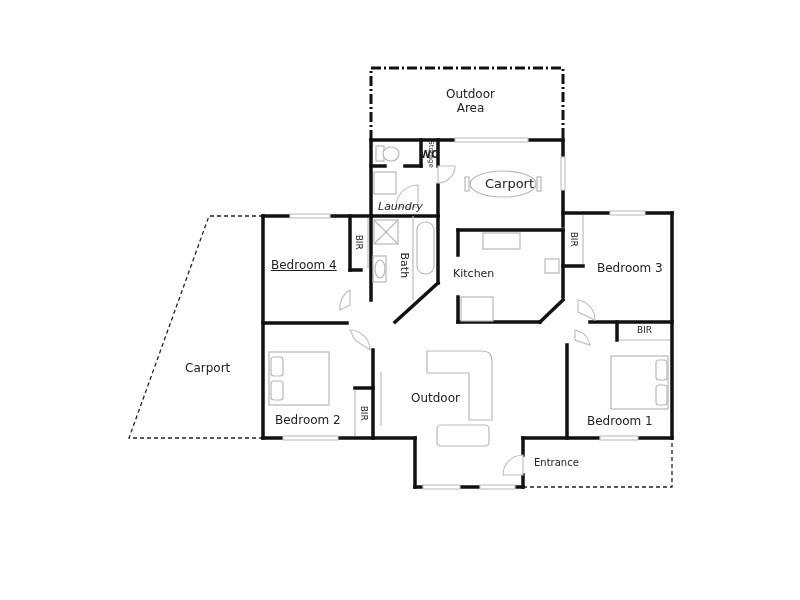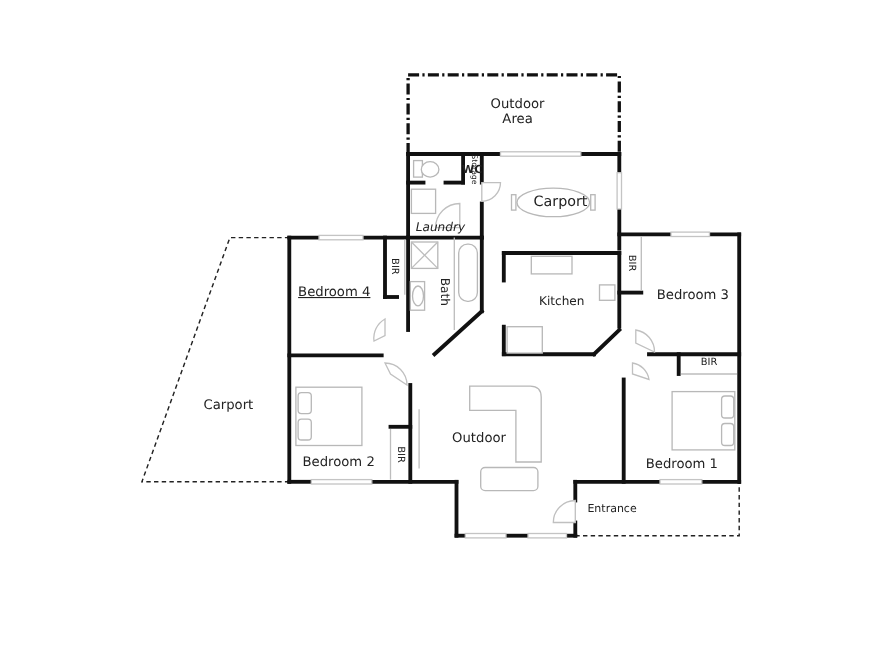--- a/index.html
+++ b/index.html
@@ -163,21 +163,21 @@
 
 <div class="lbl" style="left:446px;top:88px;white-space:pre;text-align:center;">Outdoor
 Area</div>
 <div class="lbl sm" style="left:420px;top:149px;font-weight:bold;">WC</div>
 <div class="lbl xs rot" style="left:417px;top:150px;">Storage</div>
 <div class="lbl" style="left:485px;top:177px;font-size:13px;">Carport</div>
 <div class="lbl sm" style="left:378px;top:201px;font-size:11px;font-style:italic;">Laundry</div>
 <div class="lbl" style="left:271px;top:259px;text-decoration:underline;">Bedroom 4</div>
 <div class="lbl sm rot" style="left:351px;top:237px;font-size:9px;">BIR</div>
 <div class="lbl sm rot" style="left:391px;top:259px;font-size:11px;">Bath</div>
-<div class="lbl sm" style="left:490px;top:268px;font-size:11px;">Kitchen</div>
+<div class="lbl sm" style="left:453px;top:268px;font-size:11px;">Kitchen</div>
 <div class="lbl sm rot" style="left:566px;top:234px;font-size:9px;">BIR</div>
 <div class="lbl" style="left:597px;top:262px;">Bedroom 3</div>
 <div class="lbl sm" style="left:637px;top:325px;font-size:9px;">BIR</div>
 <div class="lbl" style="left:185px;top:362px;">Carport</div>
 <div class="lbl" style="left:275px;top:414px;">Bedroom 2</div>
 <div class="lbl sm rot" style="left:356px;top:408px;font-size:9px;">BIR</div>
 <div class="lbl" style="left:411px;top:392px;">Outdoor</div>
 <div class="lbl" style="left:587px;top:415px;">Bedroom 1</div>
 <div class="lbl sm" style="left:534px;top:457px;">Entrance</div>
 

